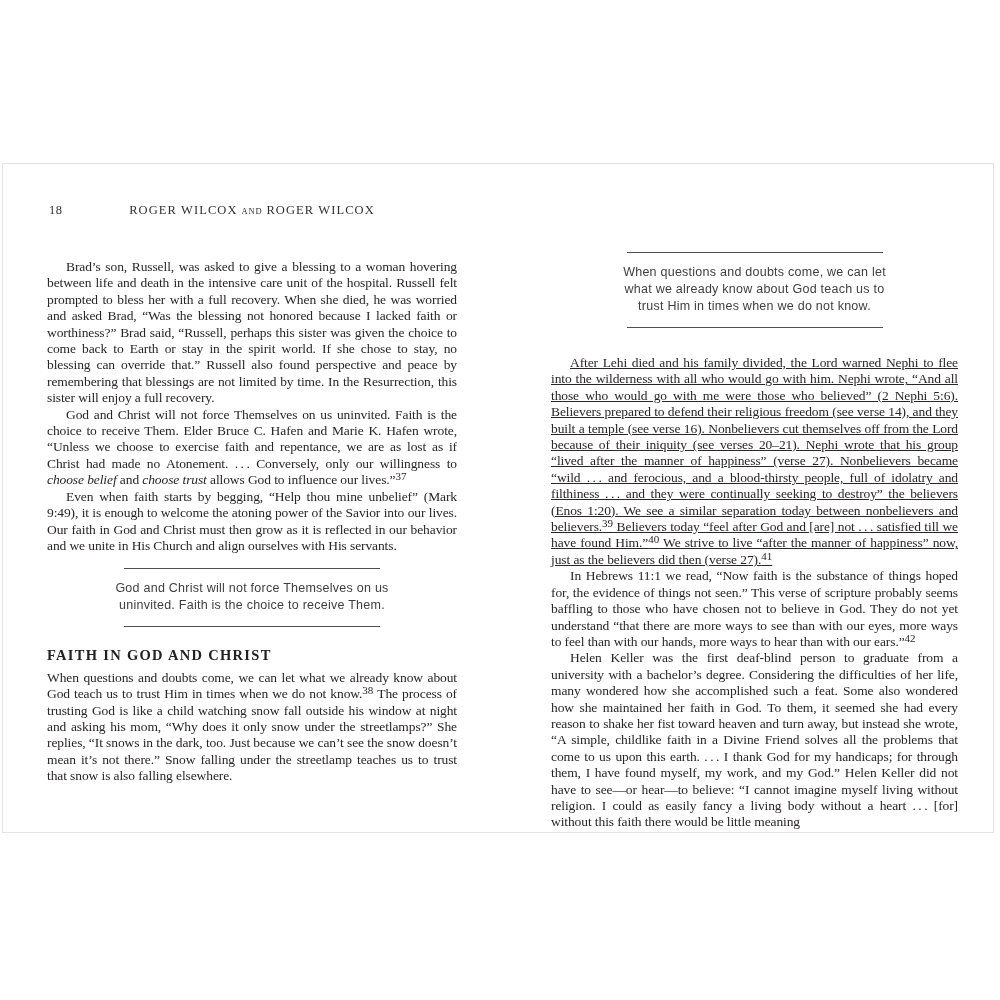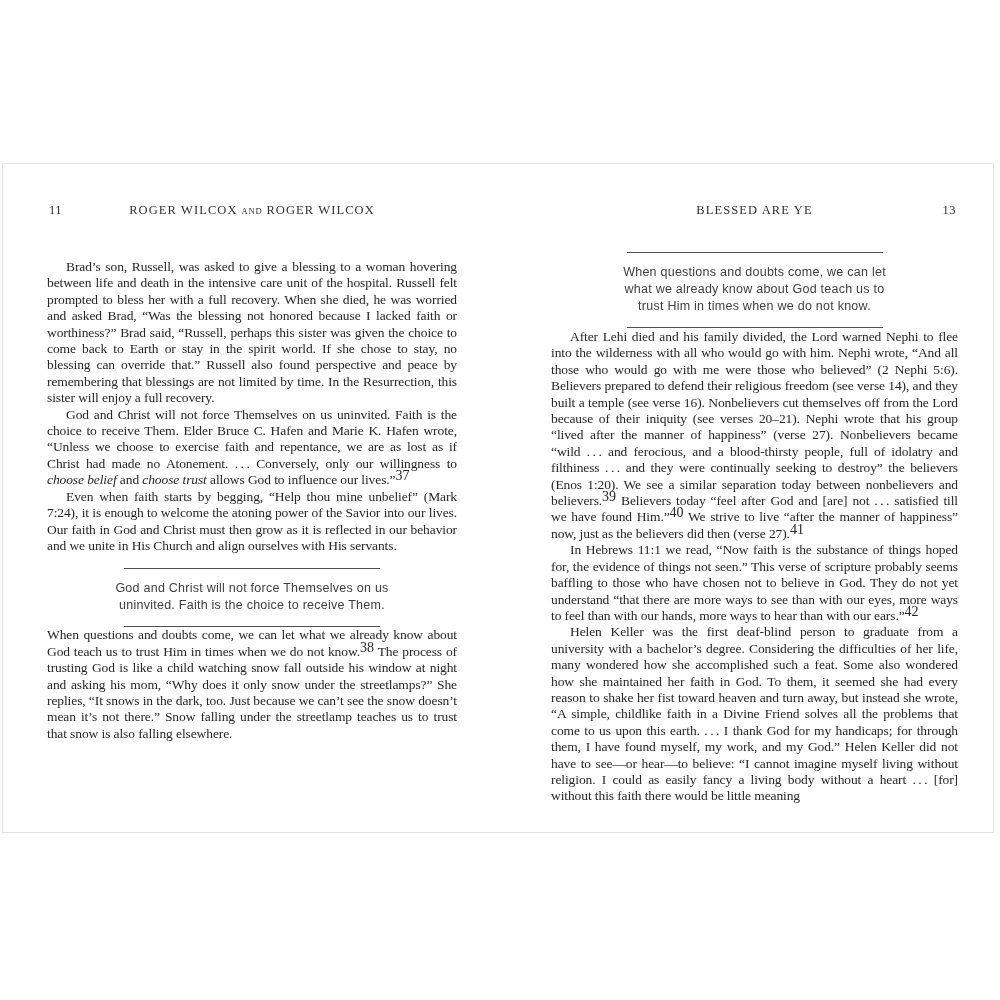--- a/index.html
+++ b/index.html
@@ -25,63 +25,60 @@
   .sc-and{font-size:8.5px;letter-spacing:0.8px;margin:0 4px;}
   
   .col{
     position:absolute;top:83px;text-align:justify;
     font-size:13.5px;line-height:16.4px;color:#2a2526;letter-spacing:-0.1px;
   }
   .col.left{left:44px;width:410px;margin-top:12px;}
   .col.right{left:548px;width:407px;}
   p.body-p{margin:0;padding:0;}
   p.indent{text-indent:19px;}
-  sup{font-size:14px;line-height:0;vertical-align:4px;letter-spacing:0;}
+  sup{font-size:11px;line-height:0;vertical-align:4px;letter-spacing:0;}
   
   .pq{
     width:288px;margin:14px auto 0;text-align:center;text-indent:0;
     font-family:"Liberation Sans", sans-serif;font-size:12.5px;line-height:17px;
     color:#3e3e3e;letter-spacing:0.25px;
   }
   .pq-rule{width:256px;margin:0 auto;border-top:1.4px solid #4f4f4f;height:0;}
   .pq-text{padding:11px 4px 12px;}
   .col.right .pq{margin-top:5px;}
-  .col.right .first-after-quote{margin-top:1px;}
+  .col.right .first-after-quote{margin-top:27px;text-decoration:underline;}
   
   .section-heading{
     margin:20px 0 6px;font-weight:bold;font-size:14.5px;letter-spacing:1.3px;
     color:#242021;text-align:left;text-indent:0;
   }
 </style>
 </head>
 <body>
 
 <div class="spread">
 
   <div class="head-row left">
-    <span class="pagenum pn-left">11</span>
+    <span class="pagenum pn-left">18</span>
     <span>ROGER WILCOX</span><span class="sc-and">AND</span><span>ROGER WILCOX</span>
   </div>
 
-  <div class="head-row right">
-    <span>BLESSED ARE YE</span>
-    <span class="pagenum pn-right">13</span>
-  </div>
 
   <div class="col left">
     <p class="body-p indent"><span>Brad’s son, Russell, was asked to give a blessing to a woman hovering between life and death in the intensive care unit of the hospital. Russell felt prompted to bless her with a full recovery. When she died, he was worried and asked Brad, “Was the blessing not honored because I lacked faith or worthiness?” Brad said, “Russell, perhaps this sister was given the choice to come back to Earth or stay in the spirit world. If she chose to stay, no blessing can override that.” Russell also found perspective and peace by remembering that blessings are not limited by time. In the Resurrection, this sister will enjoy a full recovery.</span></p>
     <p class="body-p indent"><span>God and Christ will not force Themselves on us uninvited. Faith is the choice to receive Them. Elder Bruce C. Hafen and Marie K. Hafen wrote, “Unless we choose to exercise faith and repentance, we are as lost as if Christ had made no Atonement. . . . Conversely, only our willingness to </span><span style="font-style: italic;">choose belief</span><span> and </span><span style="font-style: italic;">choose trust</span><span> allows God to influence our lives.”</span><sup>37</sup></p>
-    <p class="body-p indent"><span>Even when faith starts by begging, “Help thou mine unbelief” (Mark 7:24), it is enough to welcome the atoning power of the Savior into our lives. Our faith in God and Christ must then grow as it is reflected in our behavior and we unite in His Church and align ourselves with His servants.</span></p>
+    <p class="body-p indent"><span>Even when faith starts by begging, “Help thou mine unbelief” (Mark 9:49), it is enough to welcome the atoning power of the Savior into our lives. Our faith in God and Christ must then grow as it is reflected in our behavior and we unite in His Church and align ourselves with His servants.</span></p>
 
     <div class="pq">
       <div class="pq-rule"></div>
       <div class="pq-text">God and Christ will not force Themselves on us uninvited. Faith is the choice to receive Them.</div>
       <div class="pq-rule"></div>
     </div>
 
+    <h2 class="section-heading">FAITH IN GOD AND CHRIST</h2>
 
     <p class="body-p"><span>When questions and doubts come, we can let what we already know about God teach us to trust Him in times when we do not know.</span><sup>38</sup><span> The process of trusting God is like a child watching snow fall outside his window at night and asking his mom, “Why does it only snow under the streetlamps?” She replies, “It snows in the dark, too. Just because we can’t see the snow doesn’t mean it’s not there.” Snow falling under the streetlamp teaches us to trust that snow is also falling elsewhere.</span></p>
   </div>
 
   <div class="col right">
     <div class="pq">
       <div class="pq-rule"></div>
       <div class="pq-text">When questions and doubts come, we can let what we already know about God teach us to trust Him in times when we do not know.</div>
       <div class="pq-rule"></div>
     </div>

